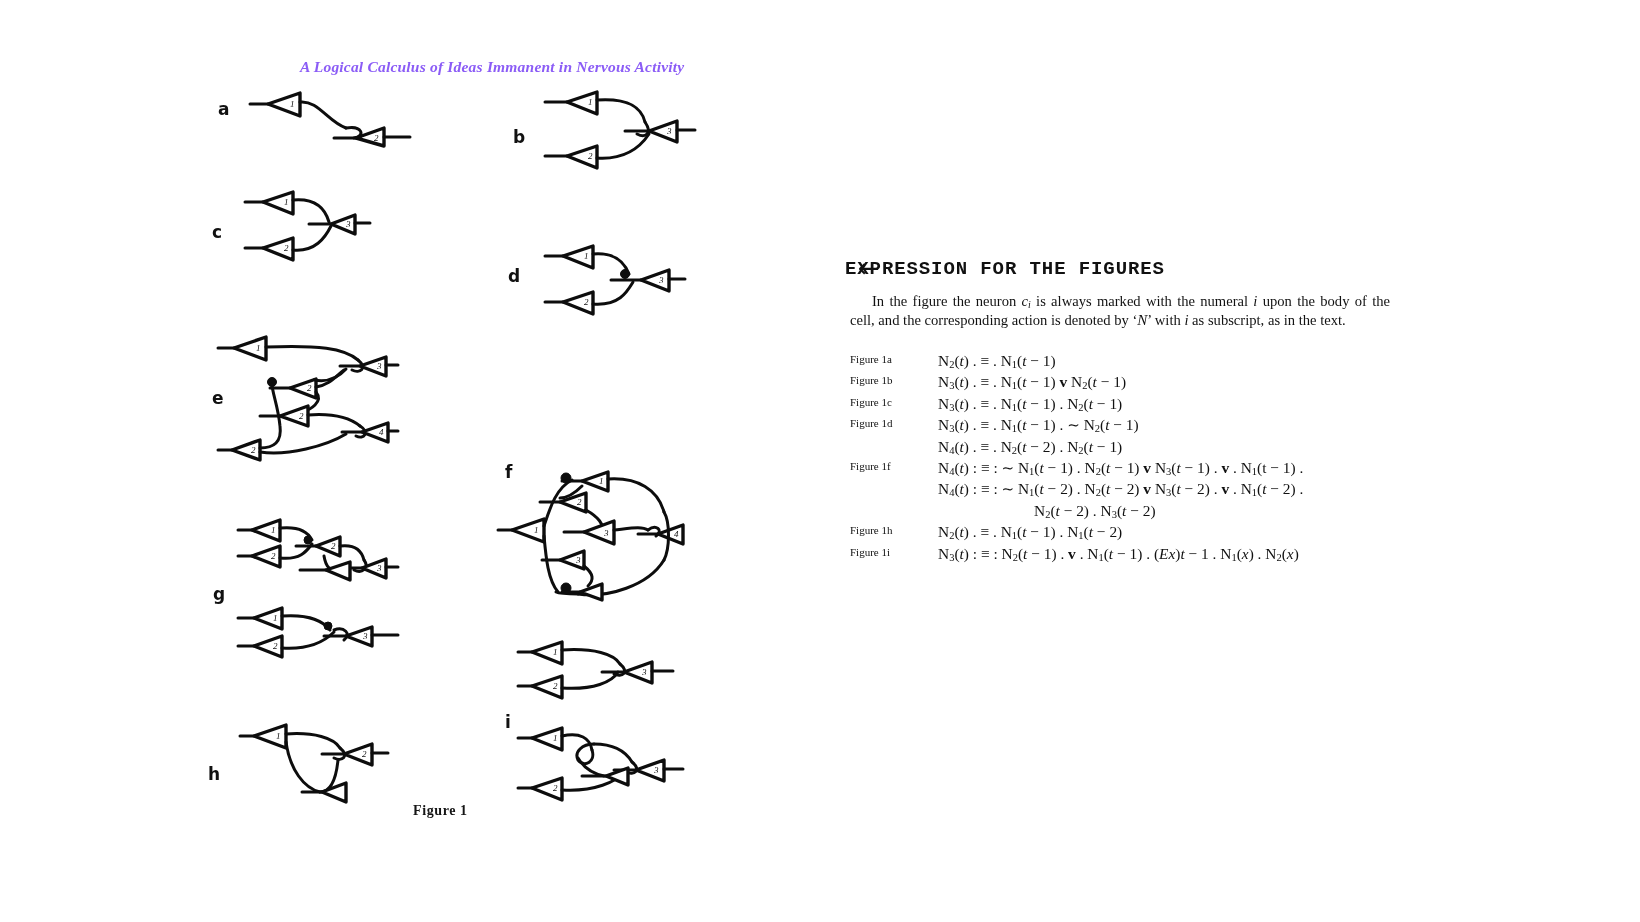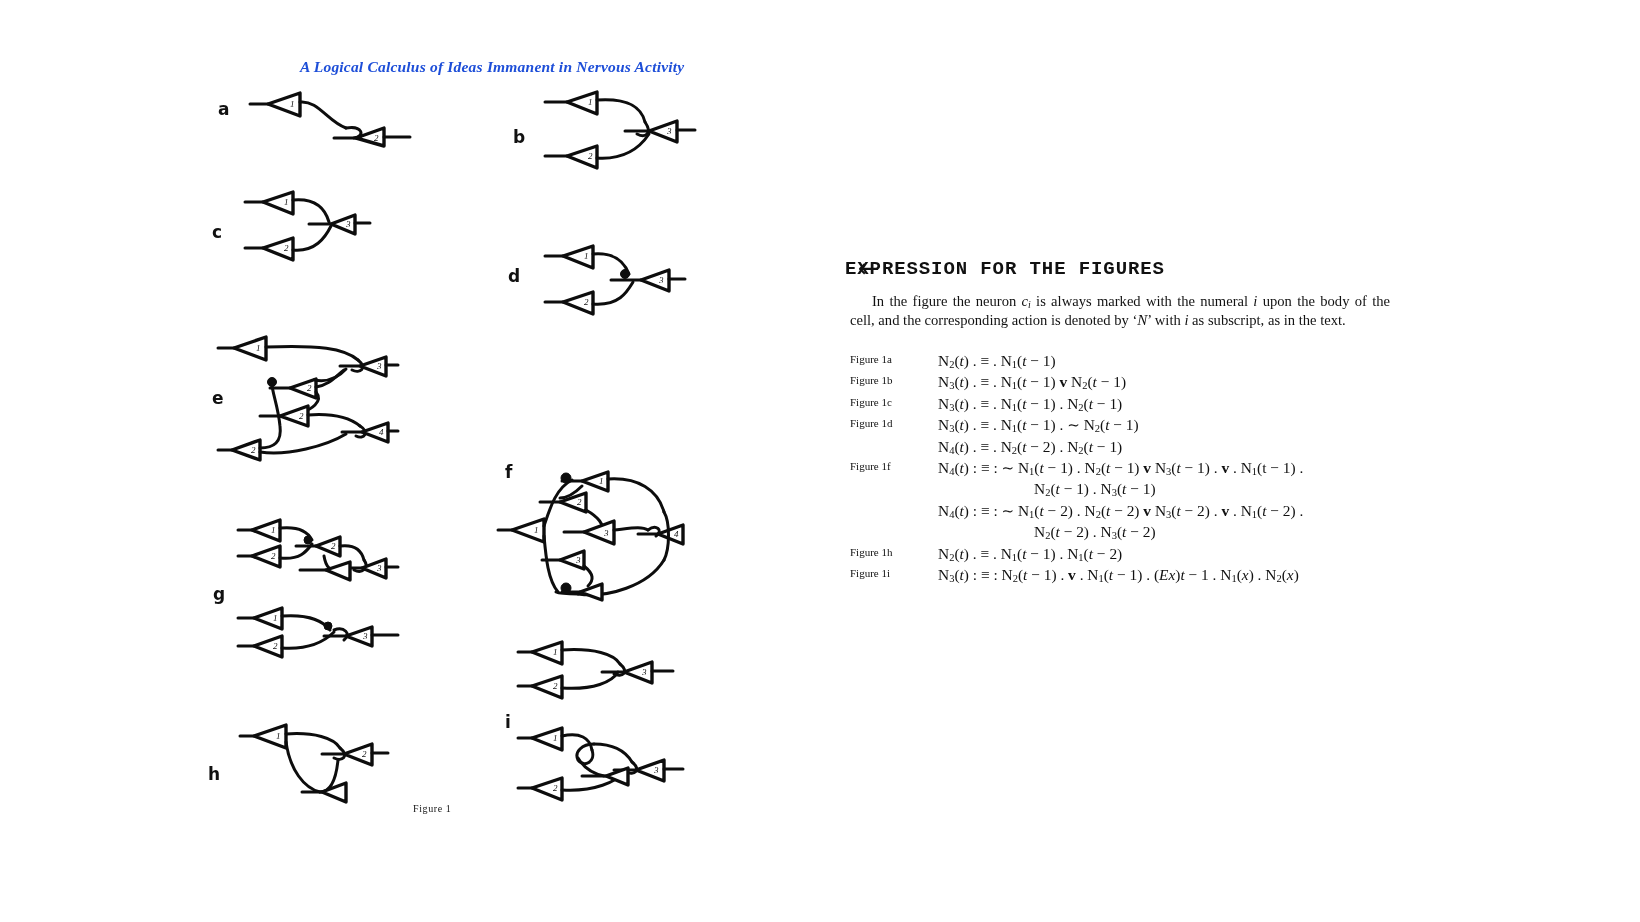--- a/index.html
+++ b/index.html
@@ -11,25 +11,25 @@
     overflow:hidden;
     position:relative;
   }
   .page{position:absolute;inset:0;}
 
   
   .plate{position:absolute;left:0;top:0;width:800px;height:880px;}
   .running-head{
     position:absolute;left:300px;top:58px;width:420px;
     font-style:italic;font-weight:bold;font-size:15.5px;
-    letter-spacing:.2px;color:#1d4ed8;white-space:nowrap;
+    letter-spacing:.2px;color:#8b5cf6;white-space:nowrap;
   }
   .fig-caption{
     position:absolute;left:413px;top:803px;
-    font-size:10px;font-weight:normal;letter-spacing:.6px;
+    font-size:14px;font-weight:bold;letter-spacing:.6px;
     color:#151515;
   }
   .panel-label{
     position:absolute;font-family:"DejaVu Sans",sans-serif;
     font-size:17px;font-weight:700;color:#111;
   }
   svg.diagram{position:absolute;overflow:visible;}
   svg.diagram path,svg.diagram line,svg.diagram polyline{
     fill:none;stroke:#0d0d0d;stroke-linecap:round;stroke-linejoin:round;
   }
@@ -352,24 +352,20 @@
         <div class="frow">
           <div class="fname"></div>
           <div class="fexpr">N<span class="sub">4</span>(<i>t</i>) . ≡ . N<span class="sub">2</span>(<i>t</i> − 2) . N<span class="sub">2</span>(<i>t</i> − 1)</div>
         </div>
         <div class="frow">
           <div class="fname">Figure 1f</div>
           <div class="fexpr">N<span class="sub">4</span>(<i>t</i>) : ≡ : <span class="tilde">∼</span> N<span class="sub">1</span>(<i>t</i> − 1) . N<span class="sub">2</span>(<i>t</i> − 1) <span class="v">v</span> N<span class="sub">3</span>(<i>t</i> − 1) . <span class="v">v</span> . N<span class="sub">1</span>(t − 1) .</div>
         </div>
         <div class="frow">
           <div class="fname"></div>
-          <div class="fexpr indent">N<span class="sub">2</span>(<i>t</i> − 1) . N<span class="sub">3</span>(<i>t</i> − 1)</div>
-        </div>
-        <div class="frow">
-          <div class="fname"></div>
           <div class="fexpr">N<span class="sub">4</span>(<i>t</i>) : ≡ : <span class="tilde">∼</span> N<span class="sub">1</span>(<i>t</i> − 2) . N<span class="sub">2</span>(<i>t</i> − 2) <span class="v">v</span> N<span class="sub">3</span>(<i>t</i> − 2) . <span class="v">v</span> . N<span class="sub">1</span>(<i>t</i> − 2) .</div>
         </div>
         <div class="frow">
           <div class="fname"></div>
           <div class="fexpr indent">N<span class="sub">2</span>(<i>t</i> − 2) . N<span class="sub">3</span>(<i>t</i> − 2)</div>
         </div>
         <div class="frow">
           <div class="fname">Figure 1h</div>
           <div class="fexpr">N<span class="sub">2</span>(<i>t</i>) . ≡ . N<span class="sub">1</span>(<i>t</i> − 1) . N<span class="sub">1</span>(<i>t</i> − 2)</div>
         </div>

